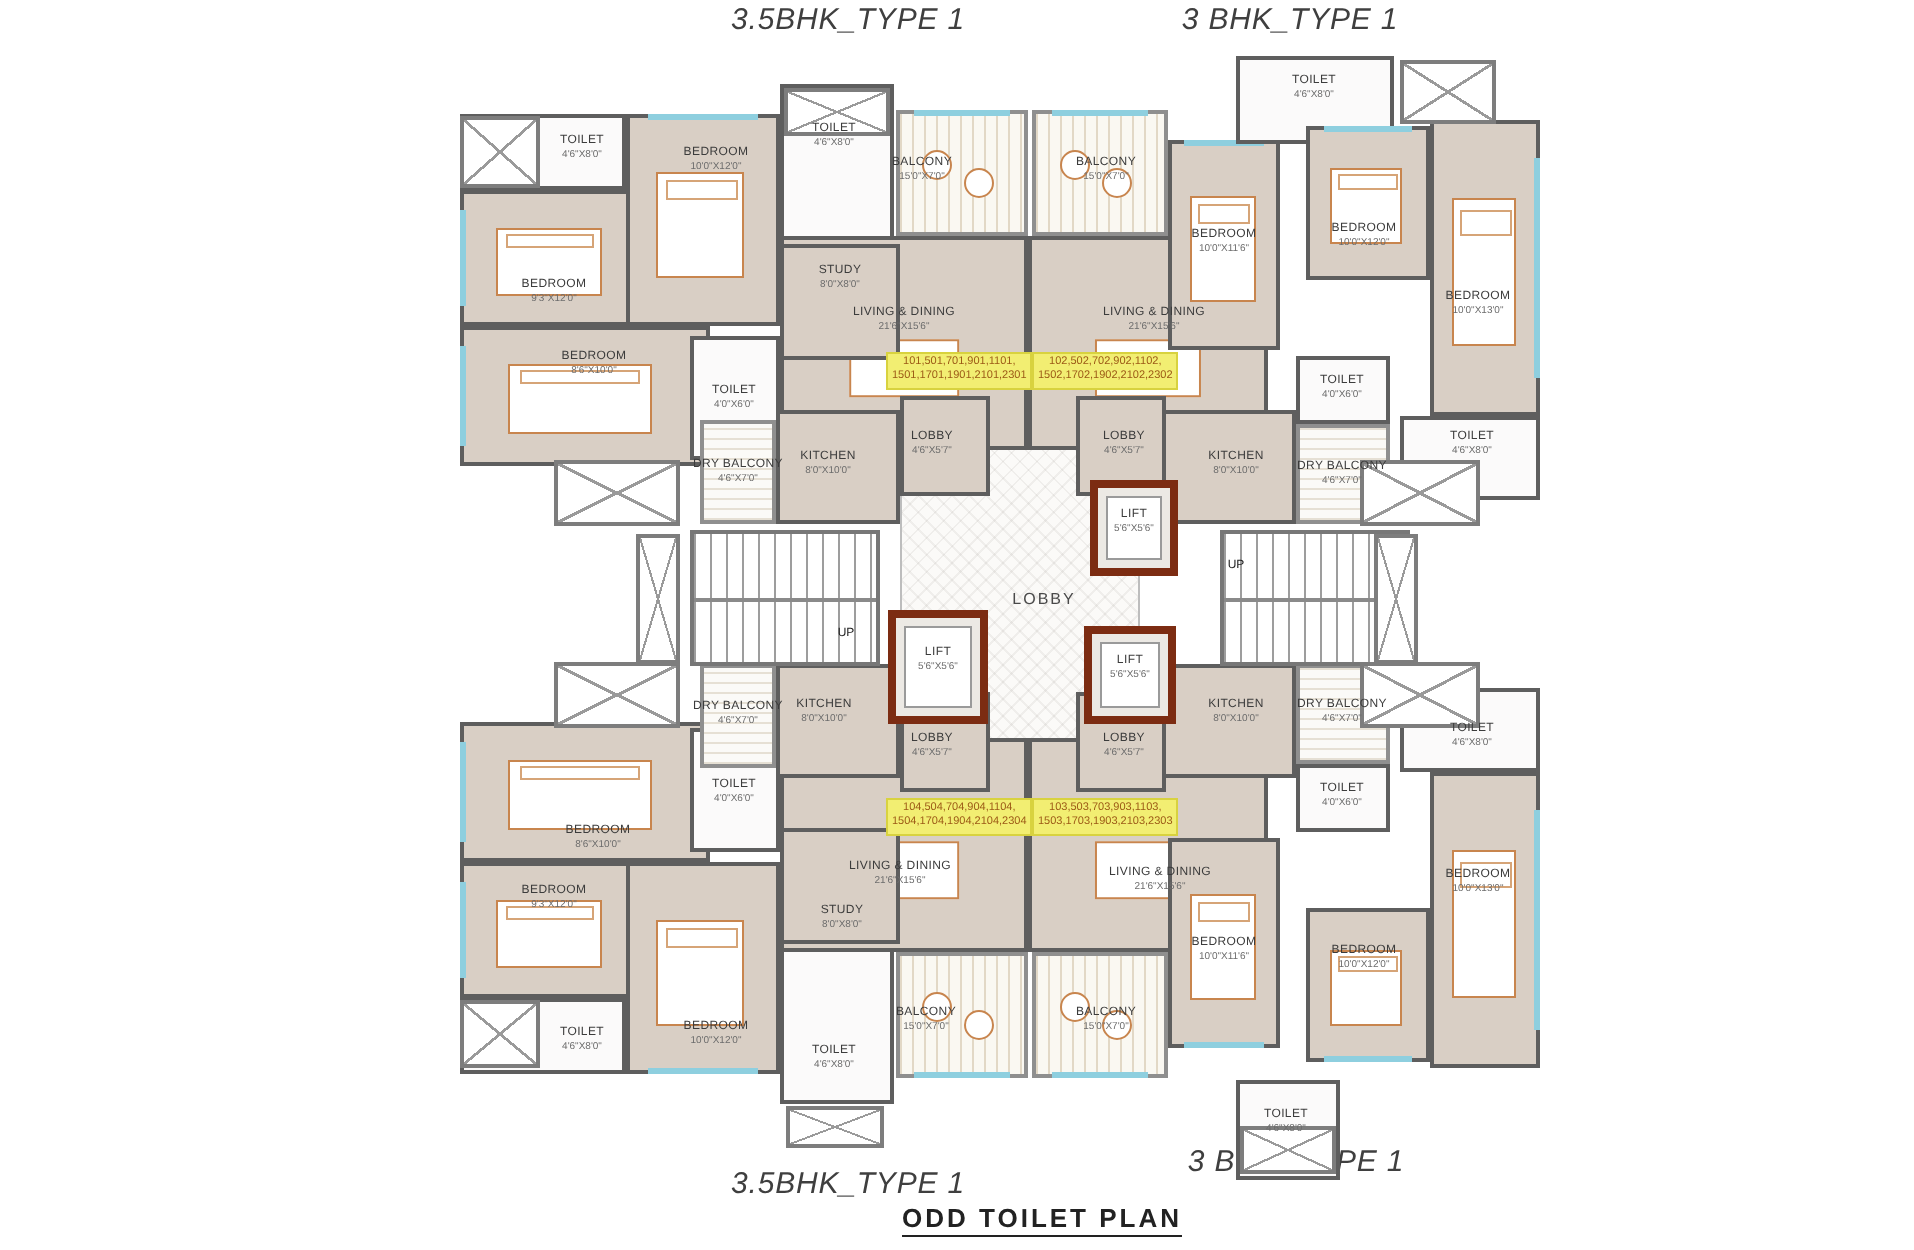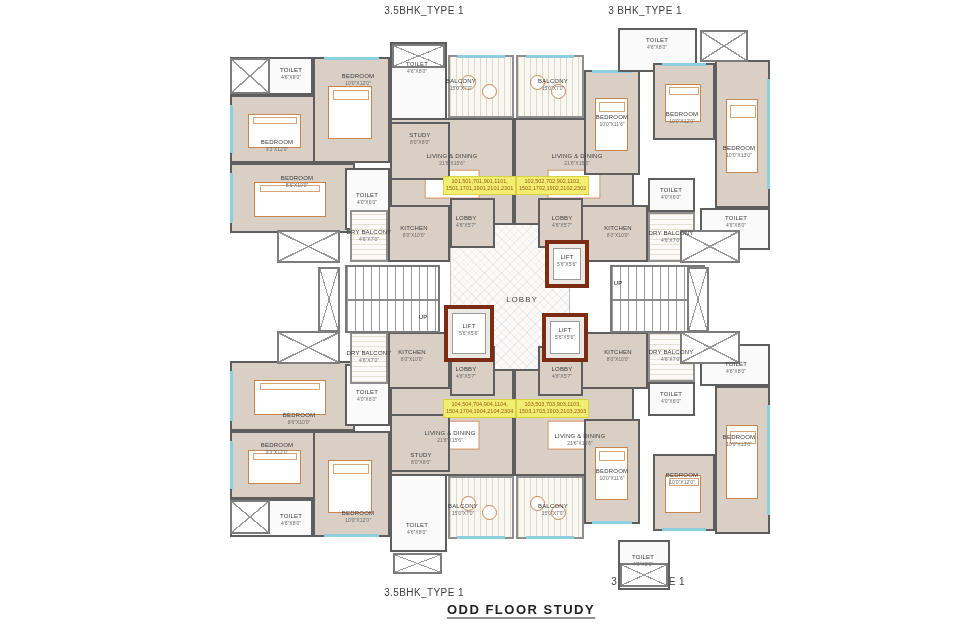--- a/index.html
+++ b/index.html
@@ -36,21 +36,21 @@
   .win-t{top:-2px;left:12%;height:3px;width:76%;}
   .win-b{bottom:-2px;left:12%;height:3px;width:76%;}
   
   .rlabel{position:absolute;transform:translate(-50%,-50%);text-align:center;font-size:6px;line-height:1.2;
     color:#3c3c3c;white-space:nowrap;z-index:5;letter-spacing:.2px;}
   .rlabel .rdim{font-size:5px;color:#6c6c6c;letter-spacing:0;}
   .rlabel.big{font-size:8px;letter-spacing:1px;color:#4a4a4a;}
   .tag{position:absolute;background:#f2ee72;border:1px solid #d8d23f;color:#9c5a16;font-size:5.5px;line-height:1.35;
     text-align:center;padding:1px 2px;z-index:6;white-space:nowrap;}
   .up{position:absolute;transform:translate(-50%,-50%);font-size:6px;color:#222;z-index:5;}
-  .type-label{position:absolute;transform:translate(-50%,-50%);font-size:10px;color:#3f3f3f;letter-spacing:.4px;white-space:nowrap;}
+  .type-label{position:absolute;transform:translate(-50%,-50%);font-size:15px;color:#3f3f3f;letter-spacing:.4px;white-space:nowrap;font-style:italic;}
   .plan-title{position:absolute;transform:translate(-50%,-50%);font-size:13px;font-weight:bold;color:#222;
     letter-spacing:1.5px;text-decoration:underline;text-underline-offset:4px;white-space:nowrap;}
 </style>
 </head>
 <body>
 
 <div id="canvas">
   <div id="plan" style="position:absolute;inset:0;">
       <div class="room core" style="left: 450px; top: 188px; width: 120px; height: 240px;"></div>
       <div class="room wet" style="left: 230px; top: 57px; width: 83px; height: 38px;"></div>
@@ -399,14 +399,14 @@
       </div>
       <div class="up" style="left: 423px; top: 317px;">UP</div>
       <div class="up" style="left: 618px; top: 283px;">UP</div>
     </div>
 
   <div class="type-label" style="left:424px;top:10px;">3.5BHK_TYPE 1</div>
   <div class="type-label" style="left:645px;top:10px;">3 BHK_TYPE 1</div>
   <div class="type-label" style="left:424px;top:592px;">3.5BHK_TYPE 1</div>
   <div class="type-label" style="left:648px;top:581px;">3 BHK_TYPE 1</div>
 
-  <div class="plan-title" style="left:521px;top:609px;">ODD FLOOR STUDY</div>
+  <div class="plan-title" style="left:521px;top:609px;">ODD TOILET PLAN</div>
 </div>
 
 </body></html>

